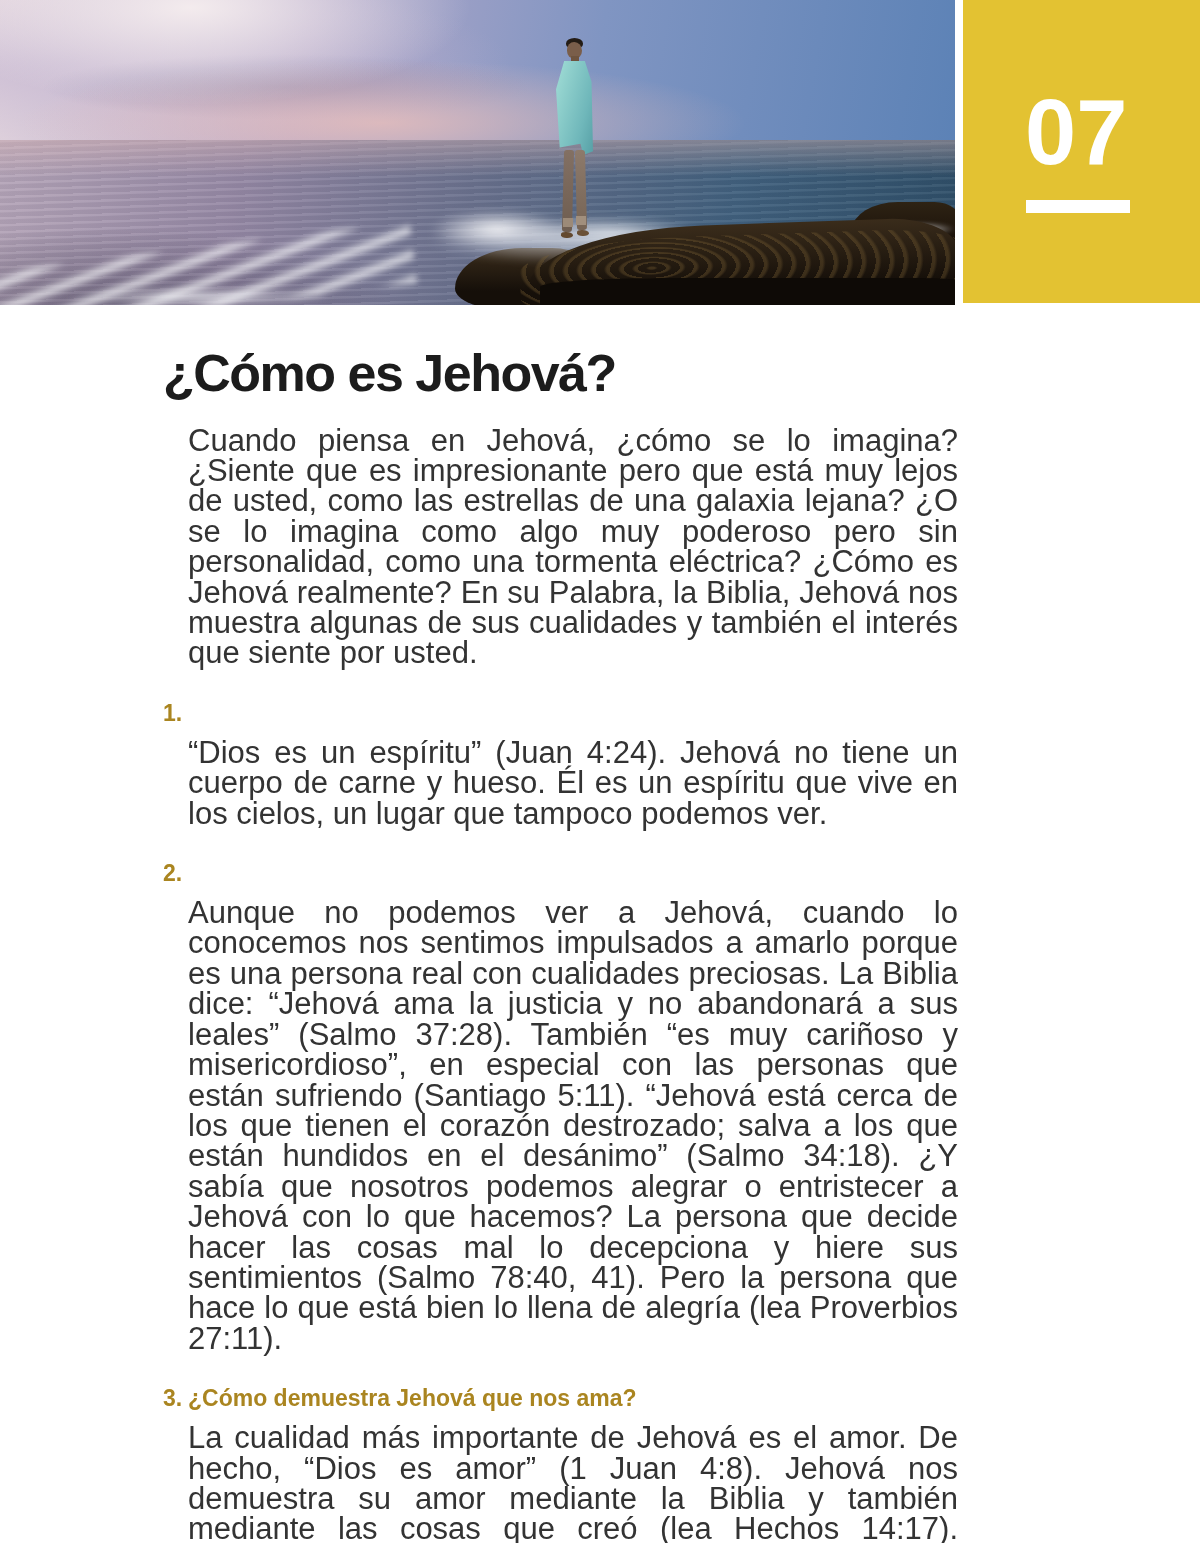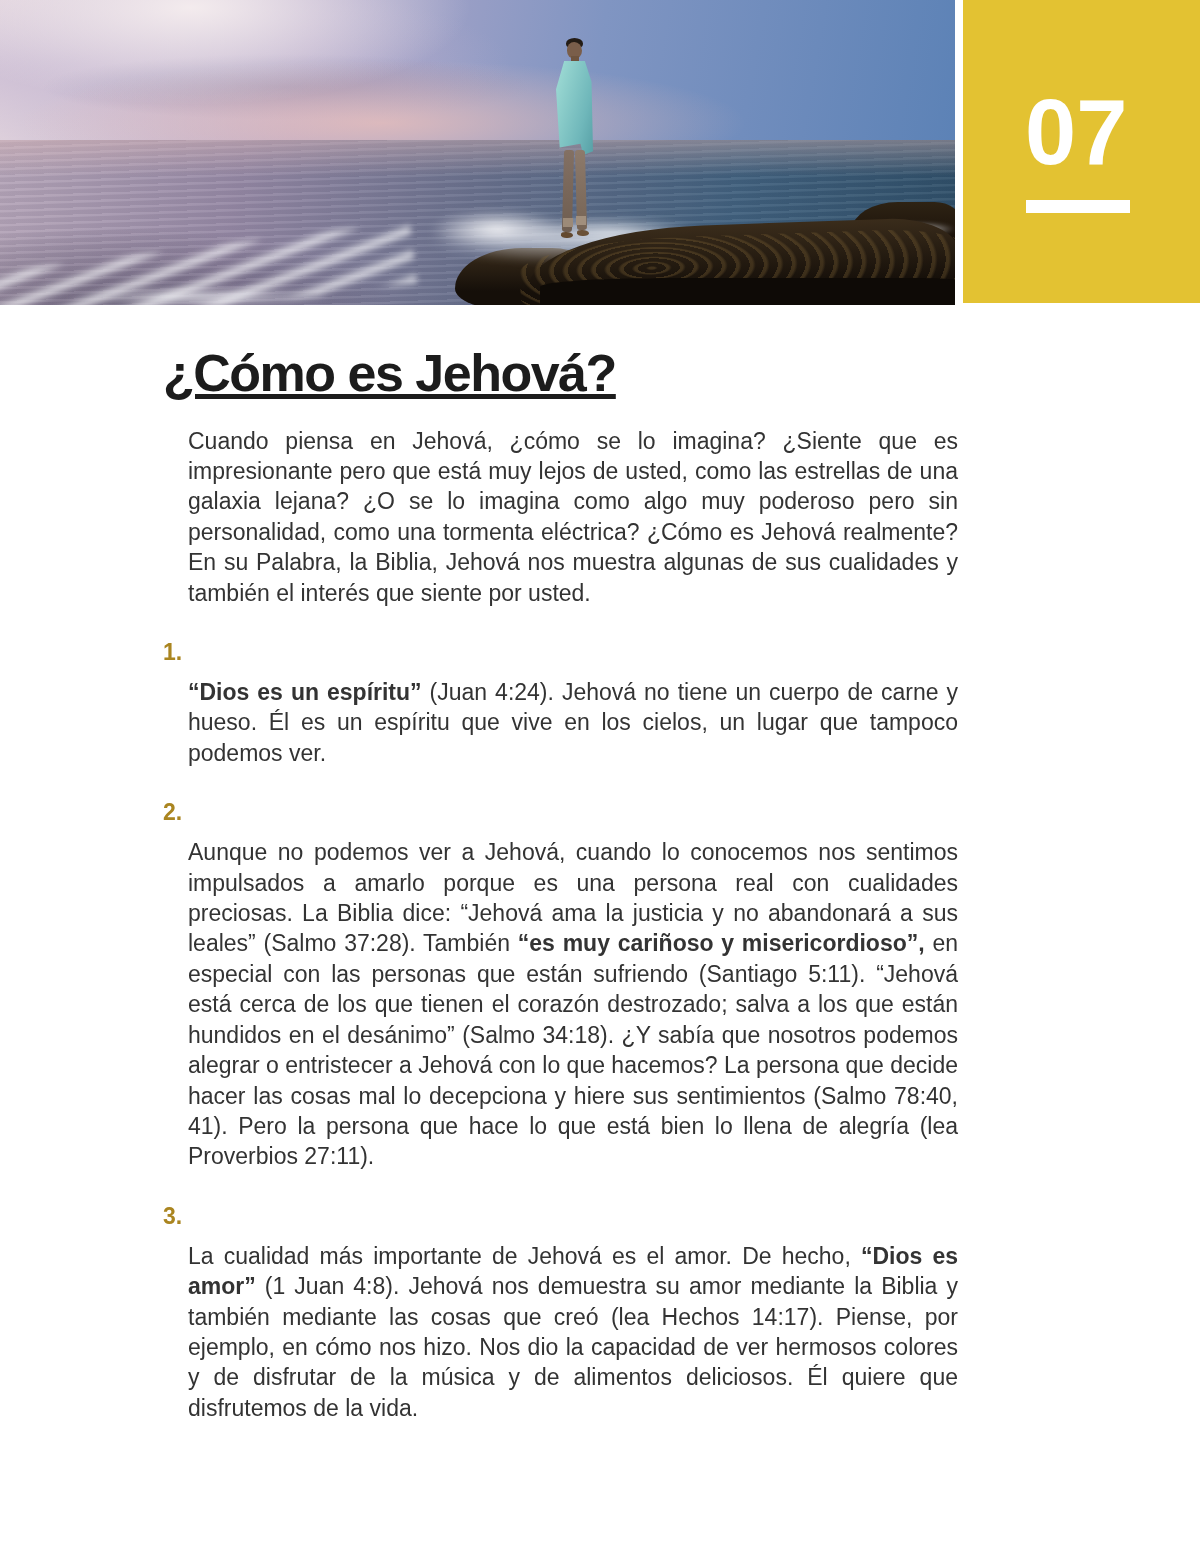--- a/index.html
+++ b/index.html
@@ -107,38 +107,38 @@
   }
 
   
   .article {
     position: absolute; left: 163px; top: 305px;
     width: 795px;
   }
   .page-title {
     margin: 41px 0 25px 0;
     font-size: 52px; font-weight: bold; letter-spacing: -1.5px;
-    color: #1c1c1c; line-height: 1.05; text-decoration: underline;
+    color: #1c1c1c; line-height: 1.05;
   }
   .body-text {
     margin: 0 0 0 25px; width: 770px;
-    font-size: 23px; line-height: 30.4px; color: #333333;
+    font-size: 31px; line-height: 30.4px; color: #333333;
     text-align: justify;
     hyphens: auto; -webkit-hyphens: auto;
   }
   .intro { margin-bottom: 30px; }
   .qa-section { margin-bottom: 30px; }
   .question-heading {
     display: flex;
     margin: 0 0 11px 0;
     font-size: 23px; font-weight: bold; color: #aa8520;
     line-height: 28px;
   }
   .question-num { width: 25px; flex: 0 0 25px; }
-  .b { font-weight: bold; }
+  .b { font-weight: normal; }
 </style>
 </head>
 <body>
 
 <div class="page">
 
   <div class="hero-photo">
     <div class="sky"></div>
     <div class="sea"></div>
     <div class="foam foam-left"></div>
@@ -185,18 +185,19 @@
     <div class="qa-section">
       <div class="question-heading">
         <span class="question-num">2.</span>
       </div>
       <p class="body-text"><span>Aunque no podemos ver a Jehová, cuando lo conocemos nos sentimos impulsados a amarlo porque es una persona real con cualidades preciosas. La Biblia dice: “Jehová ama la justicia y no abandonará a sus leales” (Salmo 37:28). También </span><span class="b">“es muy cariñoso y misericordioso”,</span><span> en especial con las personas que están sufriendo (Santiago 5:11). “Jehová está cerca de los que tienen el corazón destrozado; salva a los que están hundidos en el desánimo” (Salmo 34:18). ¿Y sabía que nosotros podemos alegrar o entristecer a Jehová con lo que hacemos? La persona que decide hacer las cosas mal lo decepciona y hiere sus sentimientos (Salmo 78:40, 41). Pero la persona que hace lo que está bien lo llena de alegría (lea Proverbios 27:11).</span></p>
     </div>
 
     <div class="qa-section">
       <div class="question-heading">
         <span class="question-num">3.</span>
+        <span>¿Cómo demuestra Jehová que nos ama?</span>
       </div>
       <p class="body-text"><span>La cualidad más importante de Jehová es el amor. De hecho, </span><span class="b">“Dios es amor”</span><span> (1 Juan 4:8). Jehová nos demuestra su amor mediante la Biblia y también mediante las cosas que creó (lea Hechos 14:17). Piense, por ejemplo, en cómo nos hizo. Nos dio la capacidad de ver hermosos colores y de disfrutar de la música y de alimentos deliciosos. Él quiere que disfrutemos de la vida.</span></p>
     </div>
 
   </div>
 </div>
 
 </body></html>

